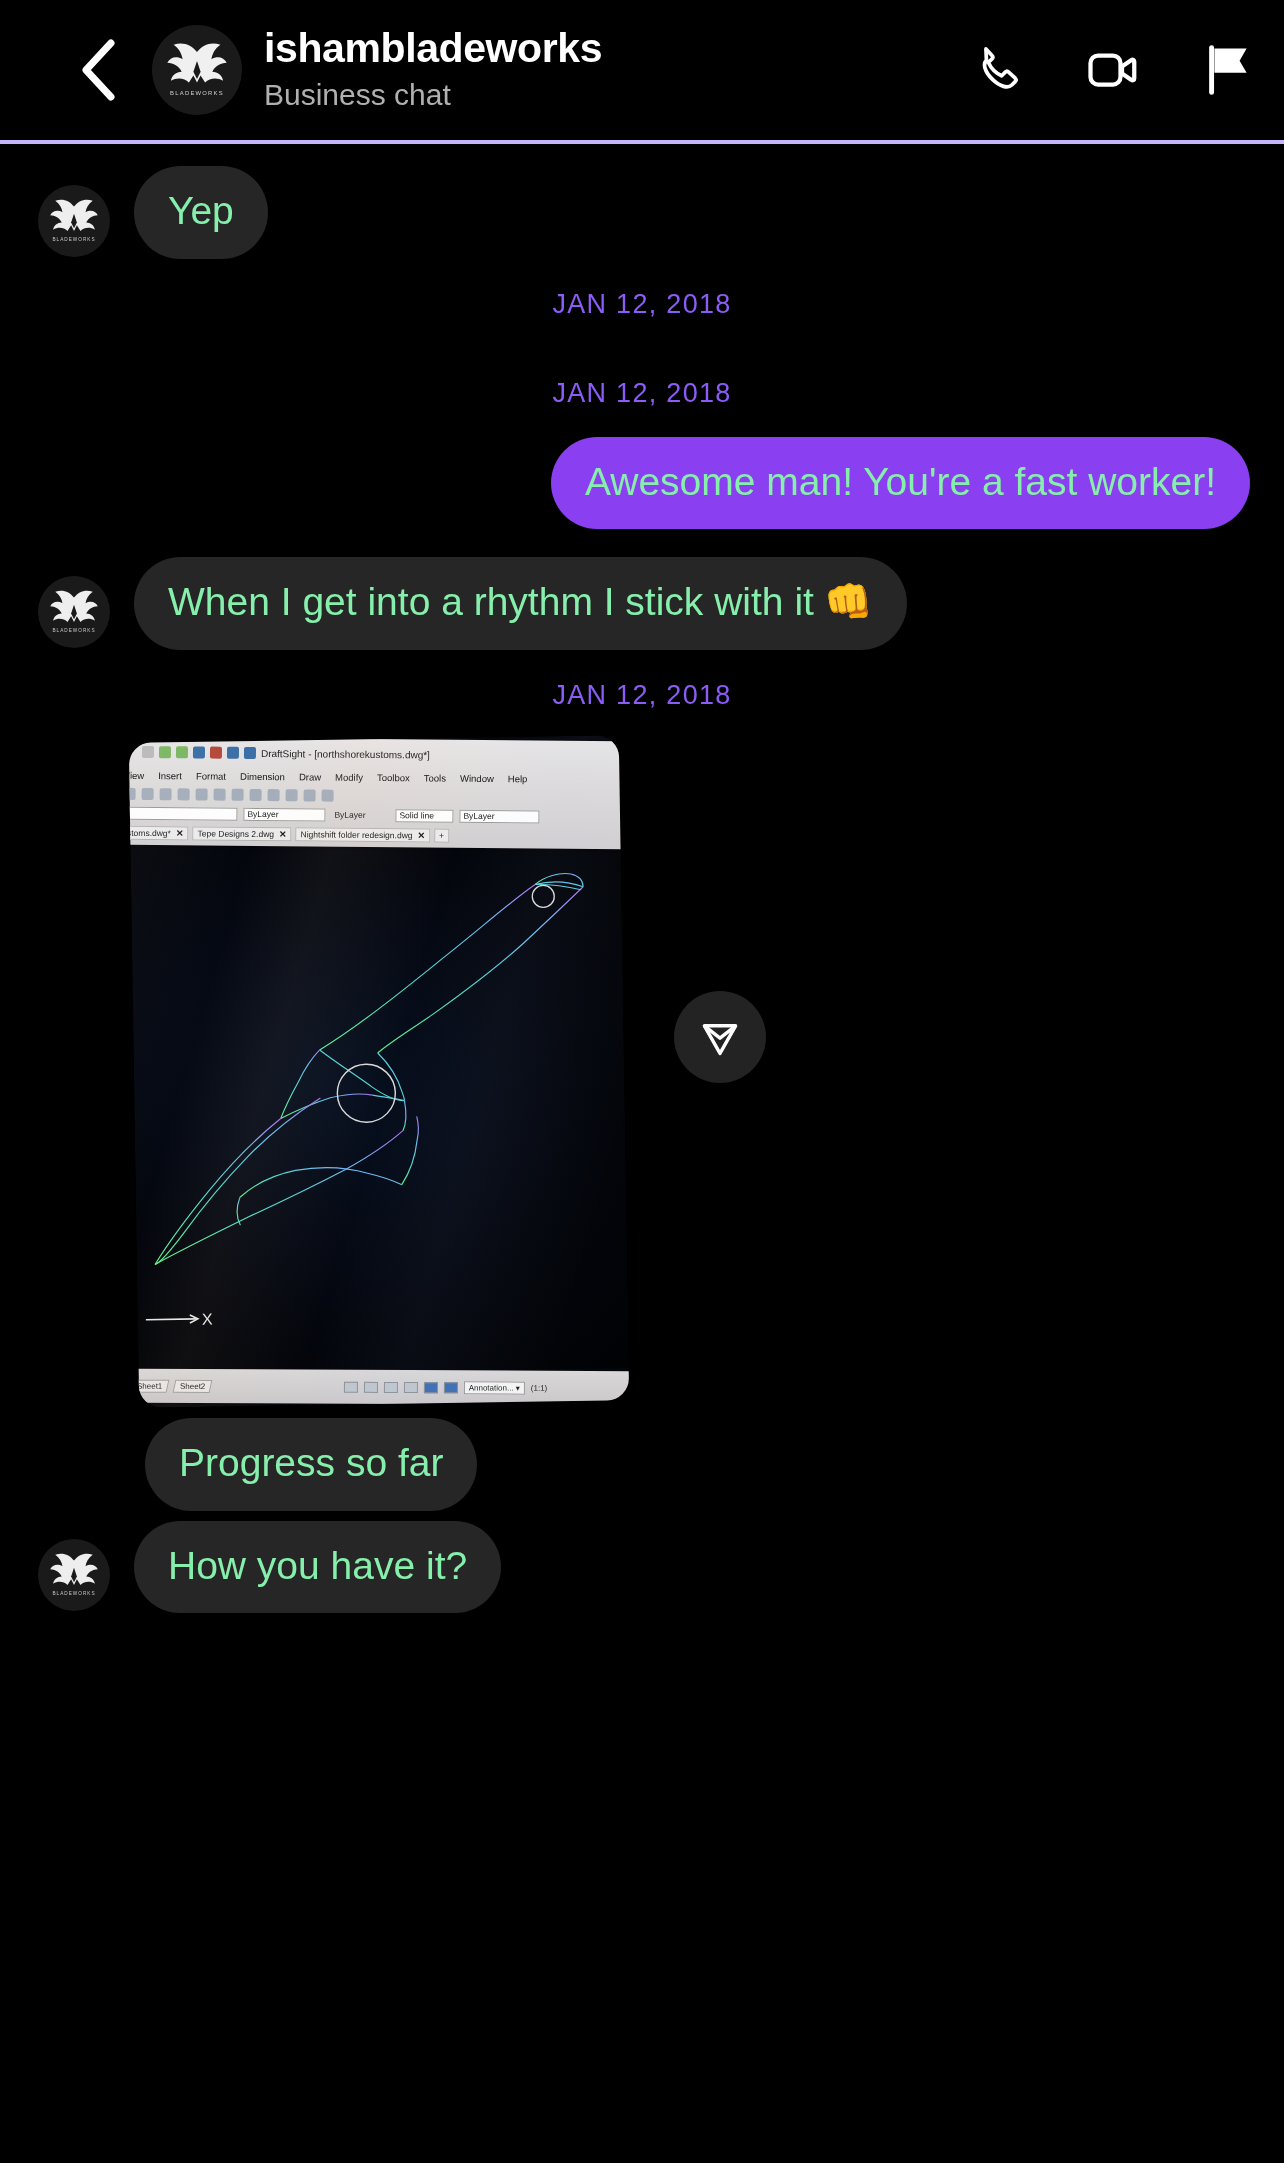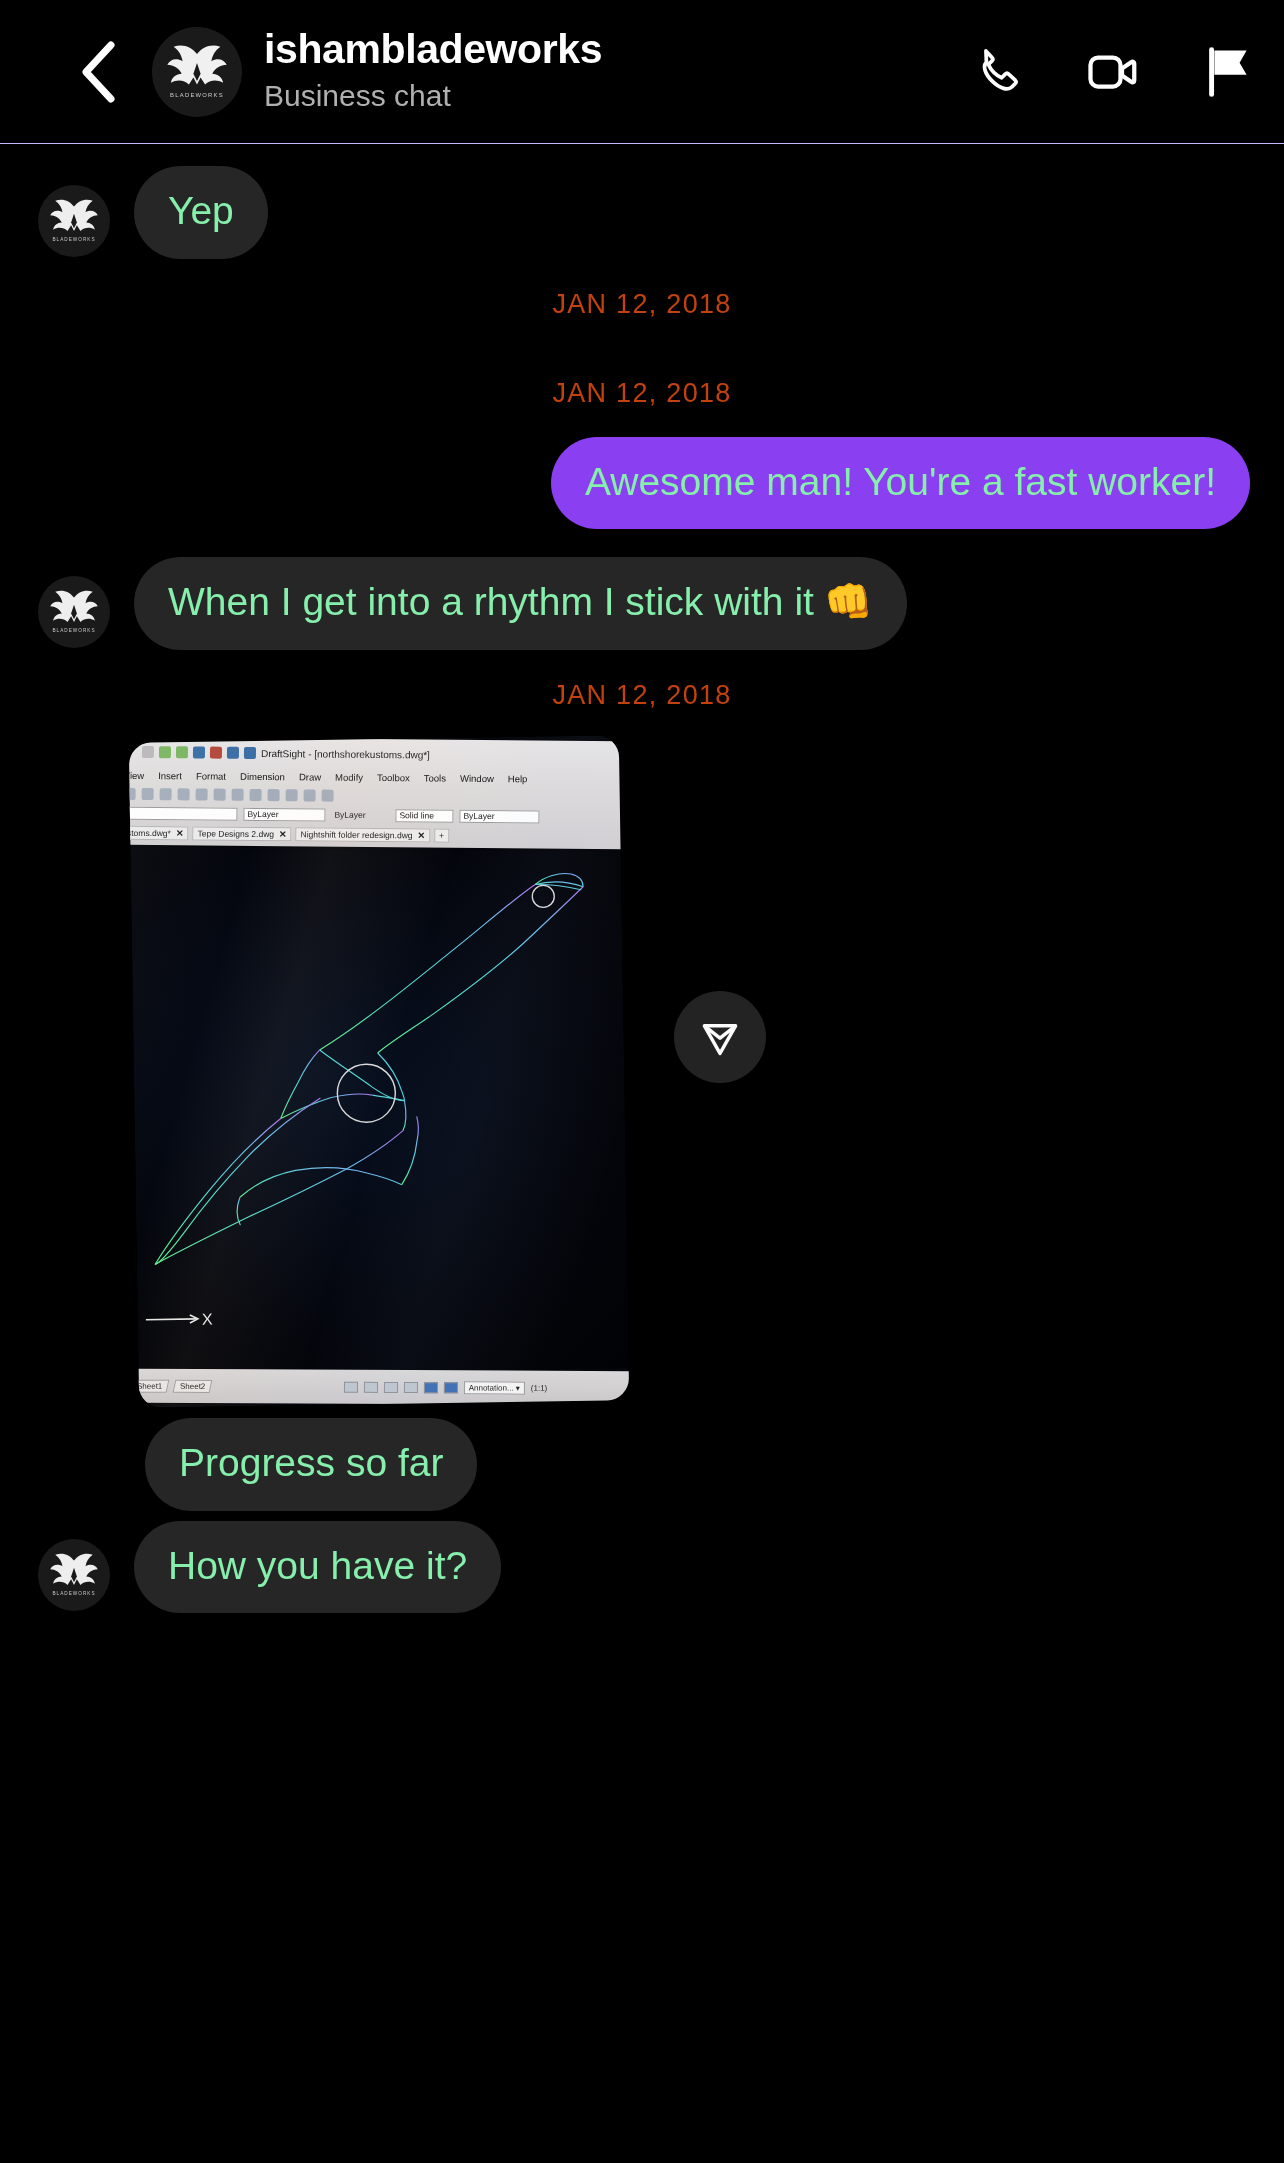--- a/index.html
+++ b/index.html
@@ -16,21 +16,21 @@
     display:flex; flex-direction:column;
   }
 
   
   .header {
     position:relative;
     height:144px;
     flex:0 0 144px;
     display:flex; align-items:center;
     padding:0 26px 0 70px;
-    border-bottom:1px solid #c4b5fd;
+    border-bottom:4px solid #c4b5fd;
     background:#000;
   }
   .back-btn {
     width:56px; height:62px;
     flex:0 0 56px;
     display:flex; align-items:center; justify-content:center;
     margin-right:26px;
     cursor:pointer;
   }
   .hdr-avatar {
@@ -81,21 +81,21 @@
     padding:20px 34px 22px 34px;
     font-size:39px; line-height:1.30;
     color:#86efac;
     word-wrap:break-word;
   }
   .bubble.in  { background:#262626; }
   .bubble.out { background:#8A3FF0; }
 
   .datesep {
     text-align:center;
-    color:#c2410c;
+    color:#8b5cf6;
     font-size:27px;
     letter-spacing:1.3px;
     font-weight:normal;
     padding:30px 0 28px 0;
   }
 
   
   .att-row { display:flex; align-items:flex-start; padding:0 34px 0 38px; position:relative; }
   .att-wrap {
     position:relative;

